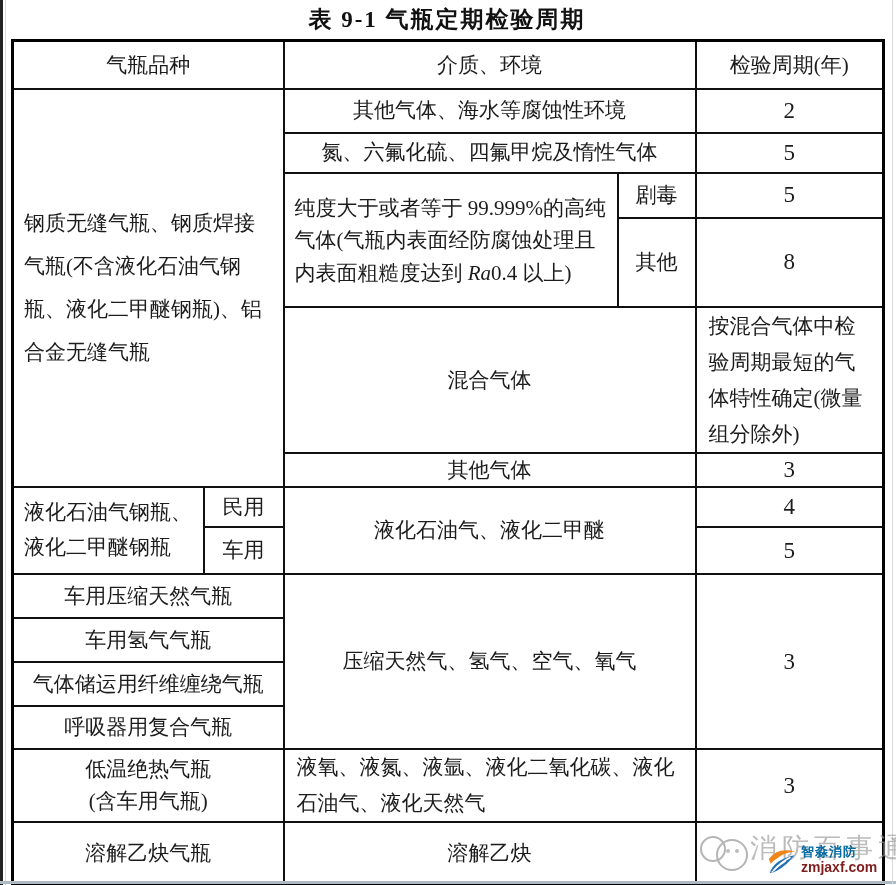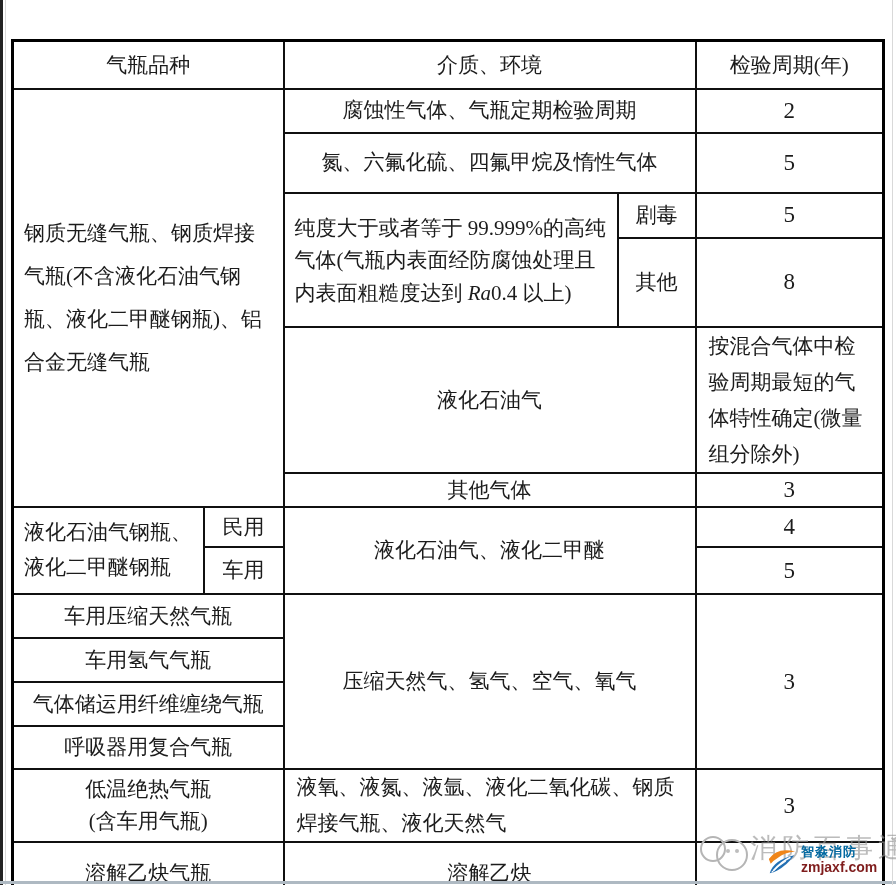--- a/index.html
+++ b/index.html
@@ -68,57 +68,58 @@
   .edge-left { position: absolute; left: 0; top: 0; width: 3px; height: 885px; background: #222; }
   .edge-left2 { position: absolute; left: 5px; top: 0; width: 1px; height: 885px; background: #d9d9d9; }
   .edge-bottom { position: absolute; left: 0; top: 881px; width: 896px; height: 3px; background: #aeb9c2; }
   .edge-right { position: absolute; left: 892px; top: 0; width: 1px; height: 885px; background: #d9d9d9; }
 </style>
 </head>
 <body>
 
 <div class="page">
 
+  <div class="doc-title">表 9-1  气瓶定期检验周期</div>
 
   <table class="main">
     <colgroup>
       <col style="width:191px">
         <col style="width:80px">
       <col style="width:334px">
         <col style="width:78px">
       <col style="width:188px">
     </colgroup>
 
     <tbody>
         <tr style="height:48px">
       <th colspan="2">气瓶品种</th>
       <th colspan="2">介质、环境</th>
       <th>检验周期(年)</th>
     </tr>
 
     <tr style="height:44px">
       <td colspan="2" rowspan="6" class="left lh-tall">钢质无缝气瓶、钢质焊接气瓶(不含液化石油气钢瓶、液化二甲醚钢瓶)、铝合金无缝气瓶</td>
-      <td colspan="2">腐蚀性气体、气瓶定期检验周期</td>
+      <td colspan="2">其他气体、海水等腐蚀性环境</td>
       <td class="num">2</td>
     </tr>
-    <tr style="height:60px">
+    <tr style="height:40px">
       <td colspan="2">氮、六氟化硫、四氟甲烷及惰性气体</td>
       <td class="num">5</td>
     </tr>
     <tr style="height:45px">
       <td rowspan="2" class="left lh-purity"><span>纯度大于或者等于 99.999%的高纯气体(气瓶内表面经防腐蚀处理且内表面粗糙度达到 </span><i>Ra</i><span>0.4 以上)</span></td>
       <td>剧毒</td>
       <td class="num">5</td>
     </tr>
     <tr style="height:89px">
       <td>其他</td>
       <td class="num">8</td>
     </tr>
     <tr style="height:141px">
-      <td colspan="2">液化石油气</td>
+      <td colspan="2">混合气体</td>
       <td class="left lh-med" style="padding-left:12px">按混合气体中检验周期最短的气体特性确定(微量组分除外)</td>
     </tr>
     <tr style="height:34px">
       <td colspan="2">其他气体</td>
       <td class="num">3</td>
     </tr>
 
     <tr style="height:40px">
       <td rowspan="2" class="left lh-two">液化石油气钢瓶、液化二甲醚钢瓶</td>
       <td>民用</td>
@@ -143,21 +144,21 @@
     </tr>
     <tr style="height:43px">
       <td colspan="2">呼吸器用复合气瓶</td>
     </tr>
 
     <tr style="height:71px">
       <td colspan="2" class="type2line">
         <div>低温绝热气瓶</div>
         <div>(含车用气瓶)</div>
       </td>
-      <td colspan="2" class="left lh-two" style="padding-left:12px">液氧、液氮、液氩、液化二氧化碳、钢质焊接气瓶、液化天然气</td>
+      <td colspan="2" class="left lh-two" style="padding-left:12px">液氧、液氮、液氩、液化二氧化碳、液化石油气、液化天然气</td>
       <td class="num">3</td>
     </tr>
 
     <tr style="height:63px">
       <td colspan="2">溶解乙炔气瓶</td>
       <td colspan="2">溶解乙炔</td>
       <td class="num"></td>
     </tr>
   </tbody>
     </table>

